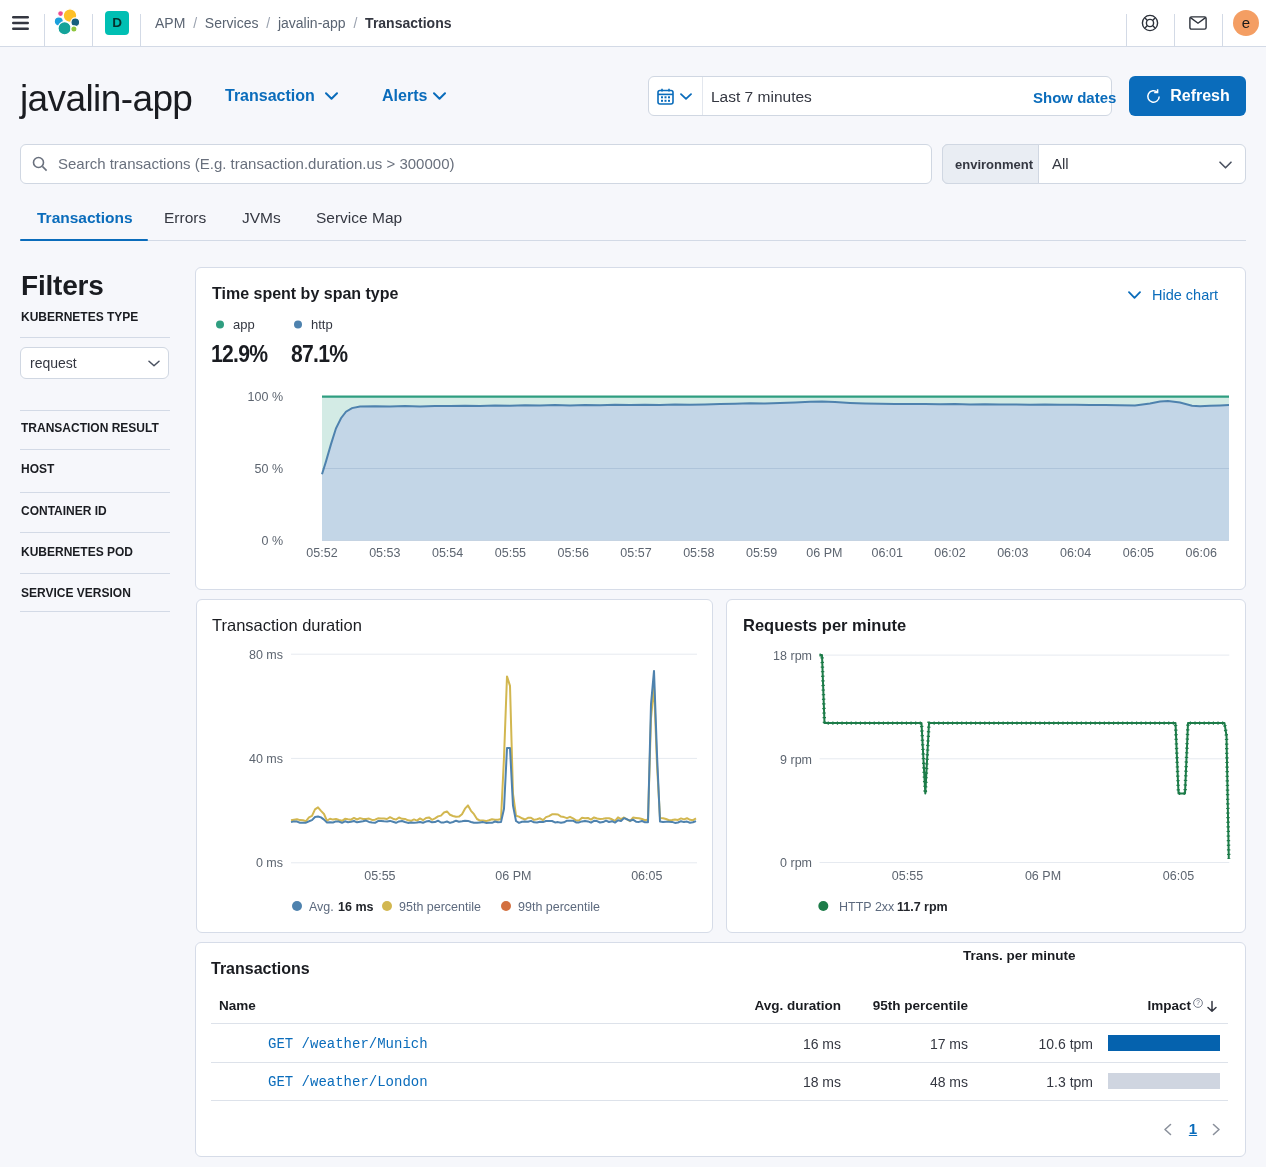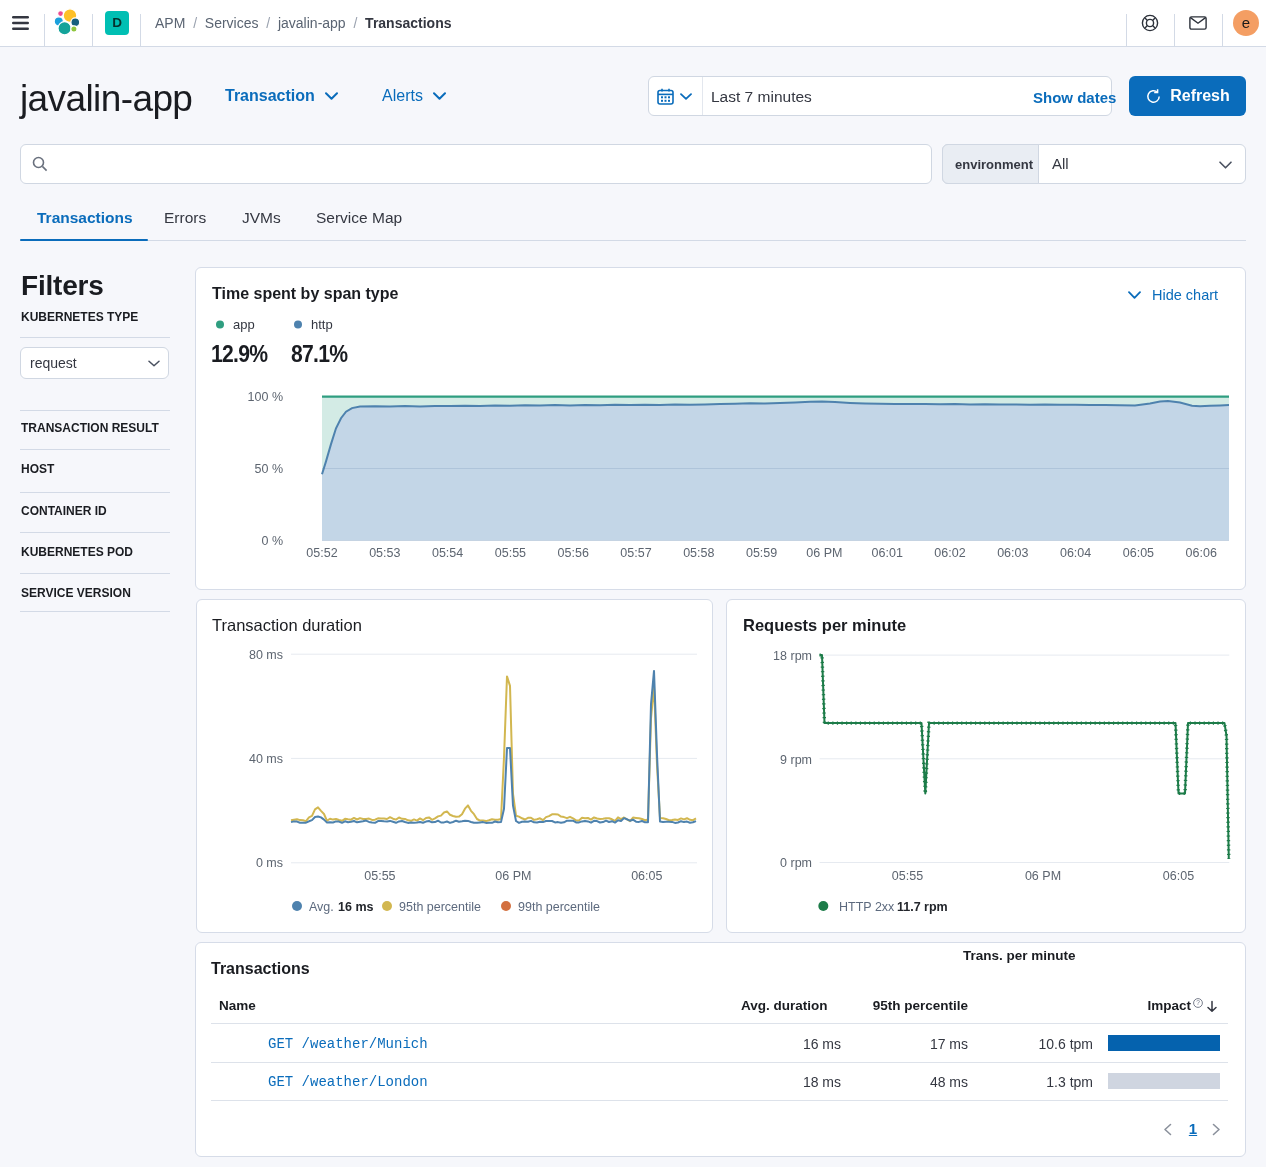--- a/index.html
+++ b/index.html
@@ -55,21 +55,21 @@
 <path d="M1.5,1.6 L9,7.2 L16.5,1.6"></path>
 </svg>
 <div class="abs vdiv" style="left:1222px"></div>
 <div class="abs" style="left:1233px;top:10px;width:26px;height:26px;border-radius:50%;background:#f49e63;text-align:center;line-height:26px;font-size:15px;color:#1b1b1b">e</div>
 
 <div class="abs" style="left:20px;top:78px;font-size:37px;color:#1a1c21;letter-spacing:-.6px">javalin-app</div>
 <div class="abs blue" style="left:225px;top:87px;font-size:16px;font-weight:700">Transaction</div>
 <svg class="abs" style="left:325px;top:92px" width="13" height="8" viewBox="0 0 13 8" fill="none" stroke="#0a6cbb" stroke-width="2" stroke-linecap="round" stroke-linejoin="round">
       <path d="M1,1.2 L6.5,6.8 L12,1.2"></path>
     </svg>
-<div class="abs blue" style="left:382px;top:87px;font-size:16px;font-weight:400">Alerts</div>
+<div class="abs blue" style="left:382px;top:87px;font-size:16px;font-weight:700">Alerts</div>
 <svg class="abs" style="left:433px;top:92px" width="13" height="8" viewBox="0 0 13 8" fill="none" stroke="#0a6cbb" stroke-width="2" stroke-linecap="round" stroke-linejoin="round">
       <path d="M1,1.2 L6.5,6.8 L12,1.2"></path>
     </svg>
 
 <div class="abs" style="left:648px;top:76px;width:464px;height:40px;background:#fff;border:1px solid #d0d7e2;border-radius:6px"></div>
 <svg class="abs" style="left:657px;top:88px" width="17" height="17" viewBox="0 0 17 17">
 <rect x="1" y="2.5" width="15" height="13.5" rx="2" fill="none" stroke="#0a6cbb" stroke-width="1.6"></rect>
 <line x1="1" y1="6.4" x2="16" y2="6.4" stroke="#0a6cbb" stroke-width="1.6"></line>
 <line x1="5" y1="0.8" x2="5" y2="3.6" stroke="#0a6cbb" stroke-width="1.6"></line>
 <line x1="12" y1="0.8" x2="12" y2="3.6" stroke="#0a6cbb" stroke-width="1.6"></line>
@@ -91,20 +91,21 @@
 <div class="abs" style="left:1129px;top:76px;width:117px;height:40px;background:#0a6cbb;border-radius:6px;color:#fff;font-size:16px;font-weight:700;display:flex;align-items:center;justify-content:center"><svg width="17" height="17" viewBox="0 0 17 17" fill="none" stroke="#fff" stroke-width="1.5" style="margin-right:8px">
 <path d="M14.2,8.5 a5.7,5.7 0 1 1 -1.7,-4.05"></path>
 <path d="M12.6,1.2 L12.6,4.6 L9.2,4.6" stroke-linejoin="miter"></path>
 </svg>Refresh</div>
 
 <div class="abs" style="left:20px;top:144px;width:912px;height:40px;background:#fff;border:1px solid #d0d7e2;border-radius:6px"></div>
 <svg class="abs" style="left:32px;top:156px" width="16" height="16" viewBox="0 0 16 16" fill="none" stroke="#69707d" stroke-width="1.6">
 <circle cx="6.5" cy="6.5" r="5"></circle>
       <path d="M10.4,10.4 L14.6,14.6"></path>
 </svg>
+<div class="abs" style="left:58px;top:155px;font-size:15px;color:#69707d">Search transactions (E.g. transaction.duration.us &gt; 300000)</div>
 <div class="abs" style="left:942px;top:144px;width:304px;height:40px;background:#fff;border:1px solid #d0d7e2;border-radius:6px"></div>
 <div class="abs" style="left:942px;top:144px;width:97px;height:40px;background:#e9edf3;border:1px solid #d0d7e2;border-radius:6px 0 0 6px"></div>
 <div class="abs" style="left:955px;top:157px;font-size:13px;font-weight:700;color:#343741">environment</div>
 <div class="abs" style="left:1052px;top:155px;font-size:15px;color:#343741">All</div>
 <svg class="abs" style="left:1219px;top:161px" width="13" height="8" viewBox="0 0 13 8" fill="none" stroke="#4a5160" stroke-width="1.6" stroke-linecap="round" stroke-linejoin="round">
       <path d="M1,1.2 L6.5,6.8 L12,1.2"></path>
     </svg>
 
 <div class="abs hr" style="left:20px;top:240px;width:1226px"></div>
 <div class="abs" style="left:20px;top:238.5px;width:128px;height:2.5px;background:#0a6cbb;border-radius:2px"></div>
@@ -212,21 +213,21 @@
       <text x="317.0" y="240" text-anchor="middle" class="ax">06 PM</text>
       <text x="452.5" y="240" text-anchor="middle" class="ax">06:05</text>
 <circle cx="97.3" cy="266" r="5" fill="#1d7c49"></circle>
 <text x="113" y="271" class="lg">HTTP 2xx</text>
 <text x="171" y="271" class="lgb">11.7 rpm</text>
 </svg>
 
 <div class="abs panel" style="left:194.5px;top:942px;width:1051px;height:215px"></div>
 <div class="abs" style="left:211px;top:959.5px;font-size:16px;font-weight:700;color:#1a1c21">Transactions</div>
 <div class="abs thead" style="left:219px;top:998px">Name</div>
-<div class="abs thead" style="left:741px;top:998px;width:100px;">Avg. duration</div>
+<div class="abs thead" style="left:741px;top:998px;width:100px;text-align:right">Avg. duration</div>
 <div class="abs thead" style="left:858px;top:998px;width:110px;text-align:right">95th percentile</div>
 <div class="abs thead" style="left:963px;top:948px;width:130px;">Trans. per minute</div>
 <div class="abs thead" style="left:1101px;top:998px;width:90px;text-align:right">Impact</div>
 <svg class="abs" style="left:1193px;top:998px" width="10" height="10" viewBox="0 0 10 10">
       <circle cx="5" cy="5" r="4.4" fill="none" stroke="#6a7180" stroke-width="0.9"></circle>
       <text x="5" y="7.3" text-anchor="middle" font-size="6.5" fill="#6a7180" font-family="Liberation Sans">?</text>
     </svg>
 <svg class="abs" style="left:1206px;top:1000px" width="12" height="13" viewBox="0 0 12 13" fill="none" stroke="#343741" stroke-width="1.5" stroke-linecap="round" stroke-linejoin="round">
       <path d="M6,1.5 L6,11 M2,7.5 L6,11.3 L10,7.5"></path>
     </svg>

